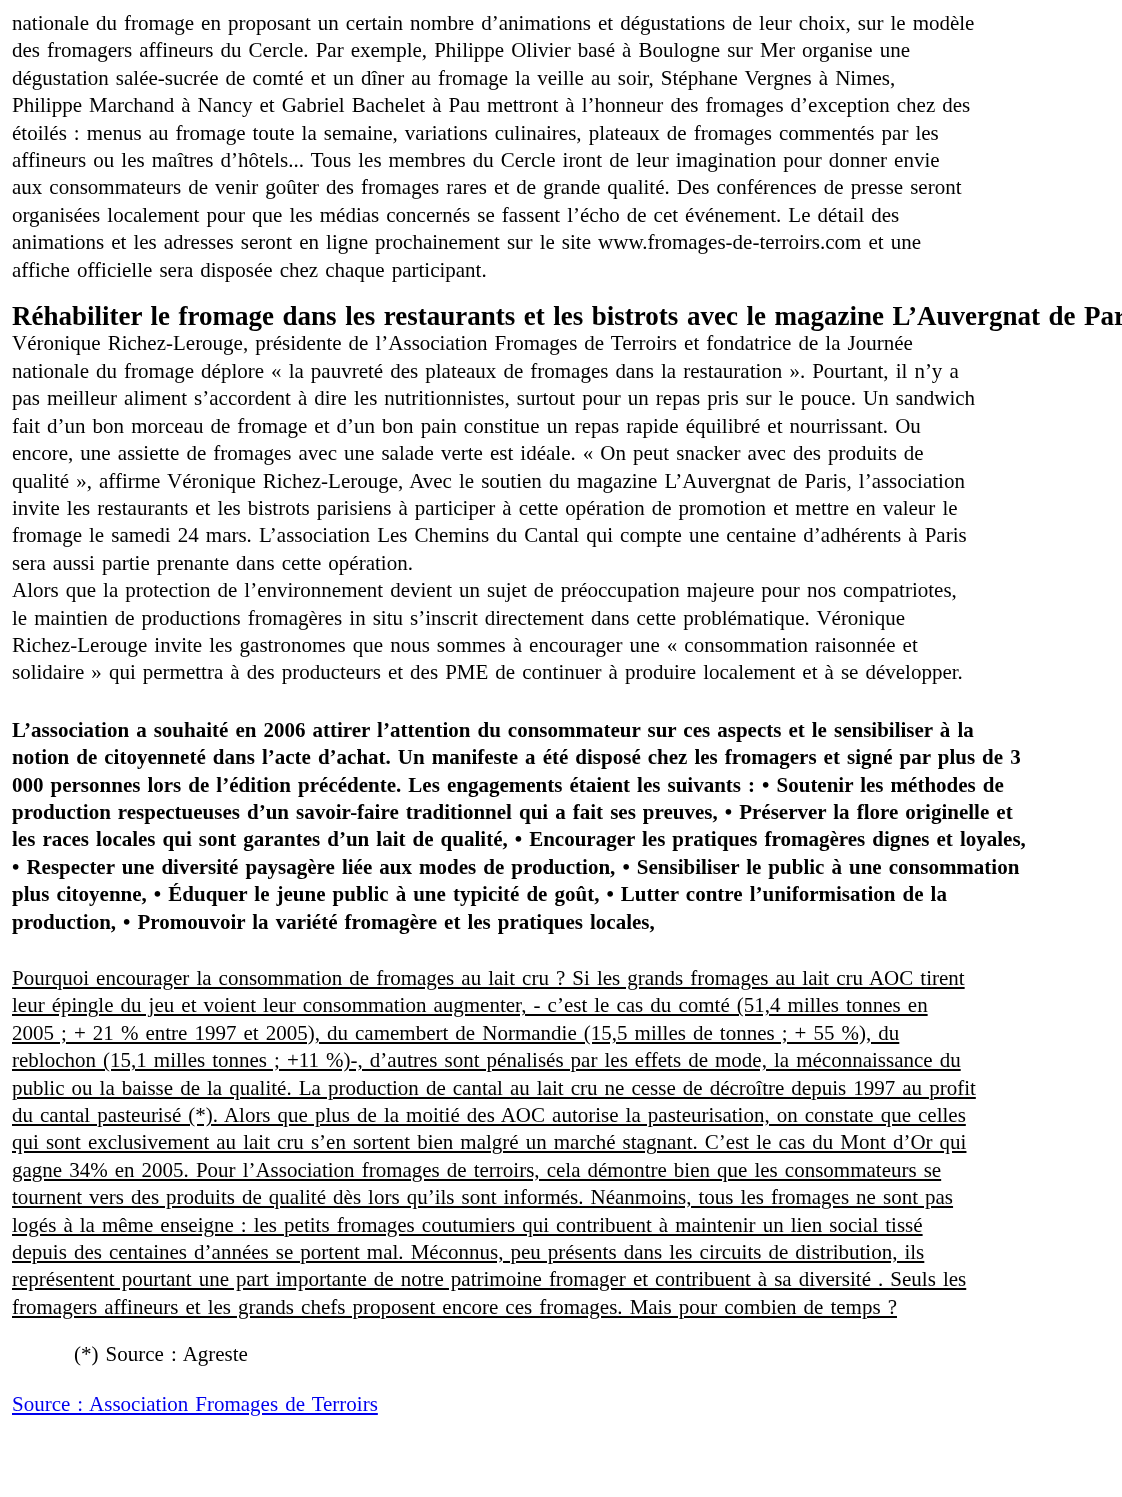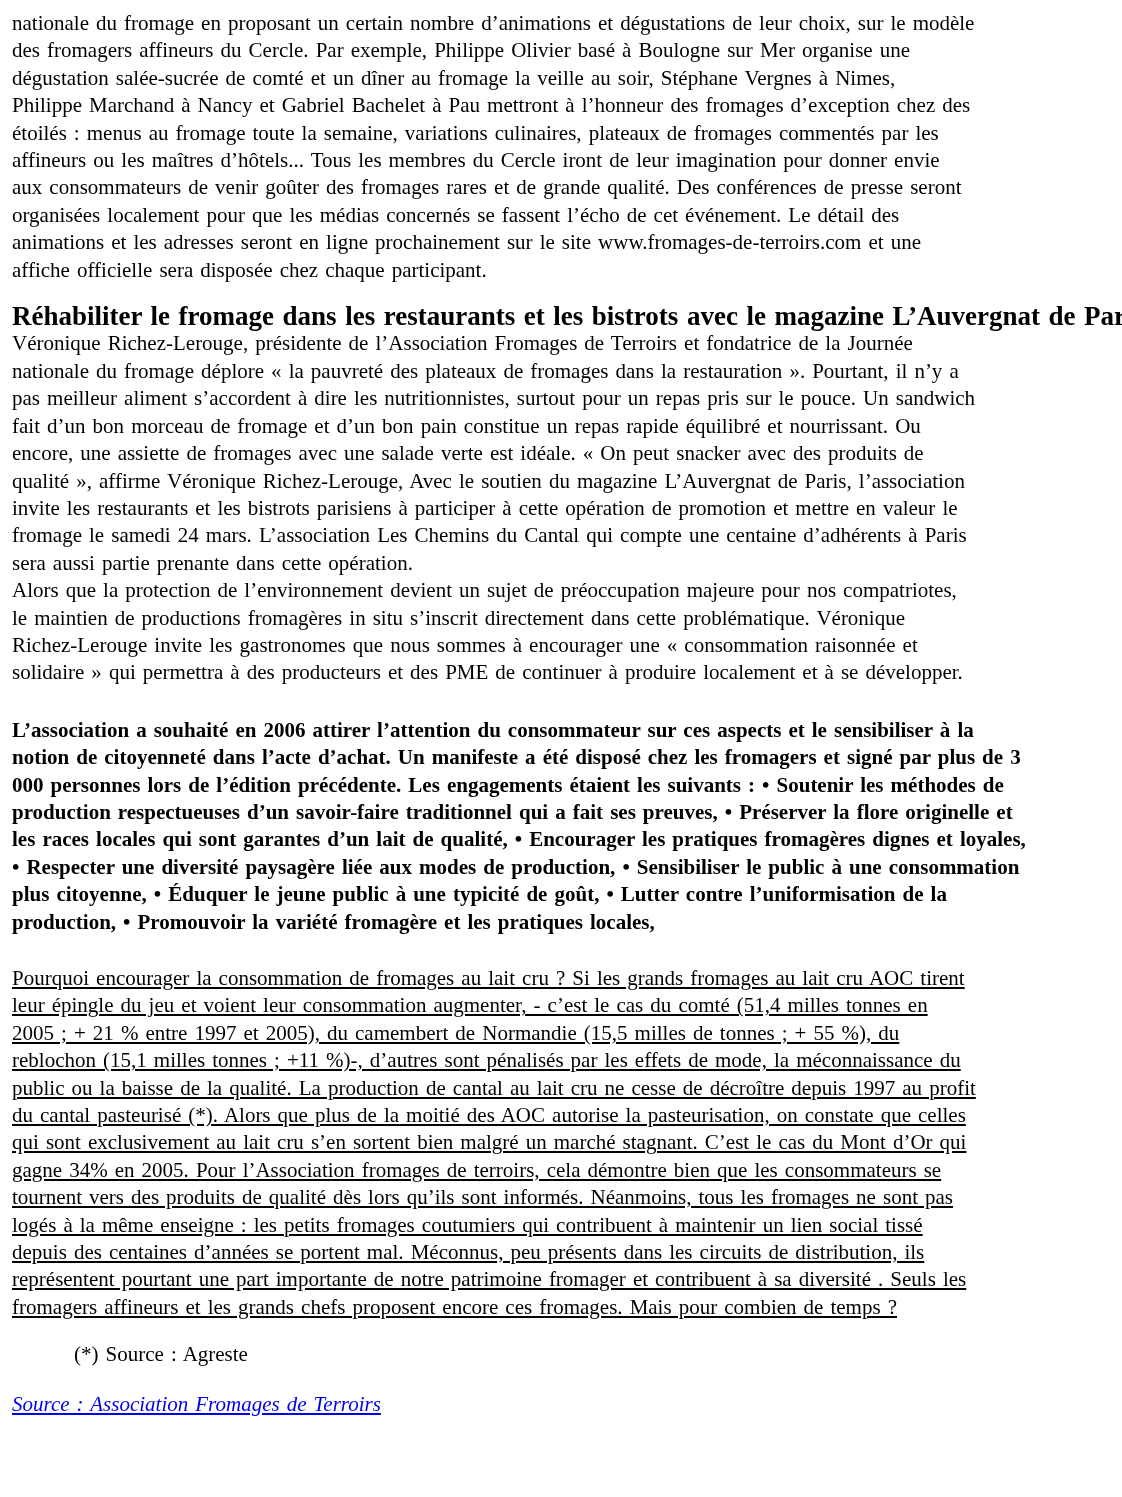--- a/index.html
+++ b/index.html
@@ -29,21 +29,21 @@
     font-size: 27px;
   }
   .heading.h1 { margin-top: 19px; }
   .heading.h2 { margin-top: 18px; }
   .para.p4 { margin-top: 30px; font-weight: bold; }
   .para.p5 { margin-top: 29px; text-decoration: underline; }
   .footnote {
     margin-top: 20px;
     padding-left: 62px;
   }
-  .linkline { margin-top: 22px; font-style: italic; }
+  .linkline { margin-top: 22px; }
   a.source-link {
     color: #0000ee;
     text-decoration: underline;
     cursor: pointer;
   }
 </style>
 </head>
 <body>
 
 <main class="doc">

